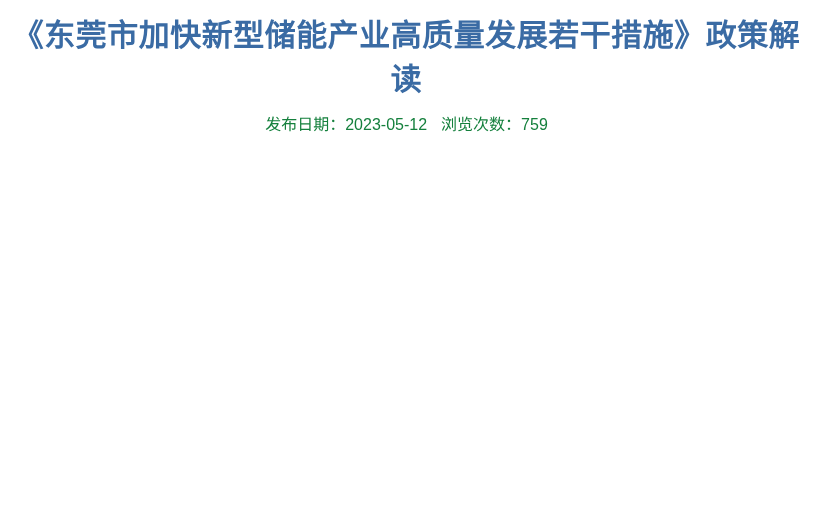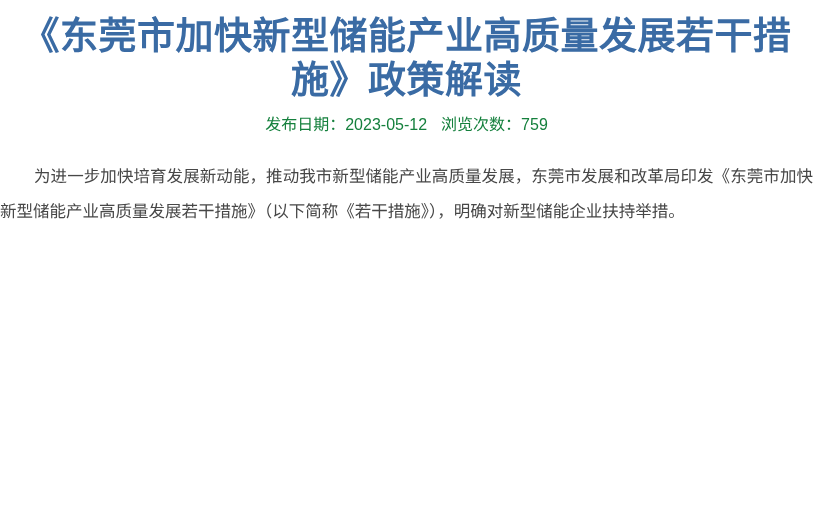--- a/index.html
+++ b/index.html
@@ -14,21 +14,21 @@
     font-family: "Liberation Sans", "DejaVu Sans", sans-serif;
   }
   .page {
     width: 813px;
     height: 524px;
     background: #ffffff;
   }
   .title {
     margin: 14px 6px 0 6px;
     color: #3a6ba4;
-    font-size: 38px;
+    font-size: 31px;
     font-weight: bold;
     text-align: center;
     line-height: 44px;
     letter-spacing: 0.5px;
   }
   .meta {
     margin-top: 13px;
     text-align: center;
     color: #15803d;
     font-size: 16px;
@@ -59,19 +59,18 @@
 
 <div class="page">
 
   <h1 class="title">《东莞市加快新型储能产业高质量发展若干措施》政策解读</h1>
 
   <div class="meta">
     <span><span>发布日期：</span><span>2023-05-12</span></span><span class="views"><span>浏览次数：</span><span>759</span></span>
   </div>
 
   <div class="content">
-    <p>为进一步加快培育发展新动能，推动我市新型储能产业高质量发展，东莞市发展和改革局印发《东莞市加快新型储能产业高质量发展若干措施》（以下简称《若干措施》），明确对新型储能企业扶持举措。</p>
 
 
 
   </div>
 
 </div>
 
 </body></html>

